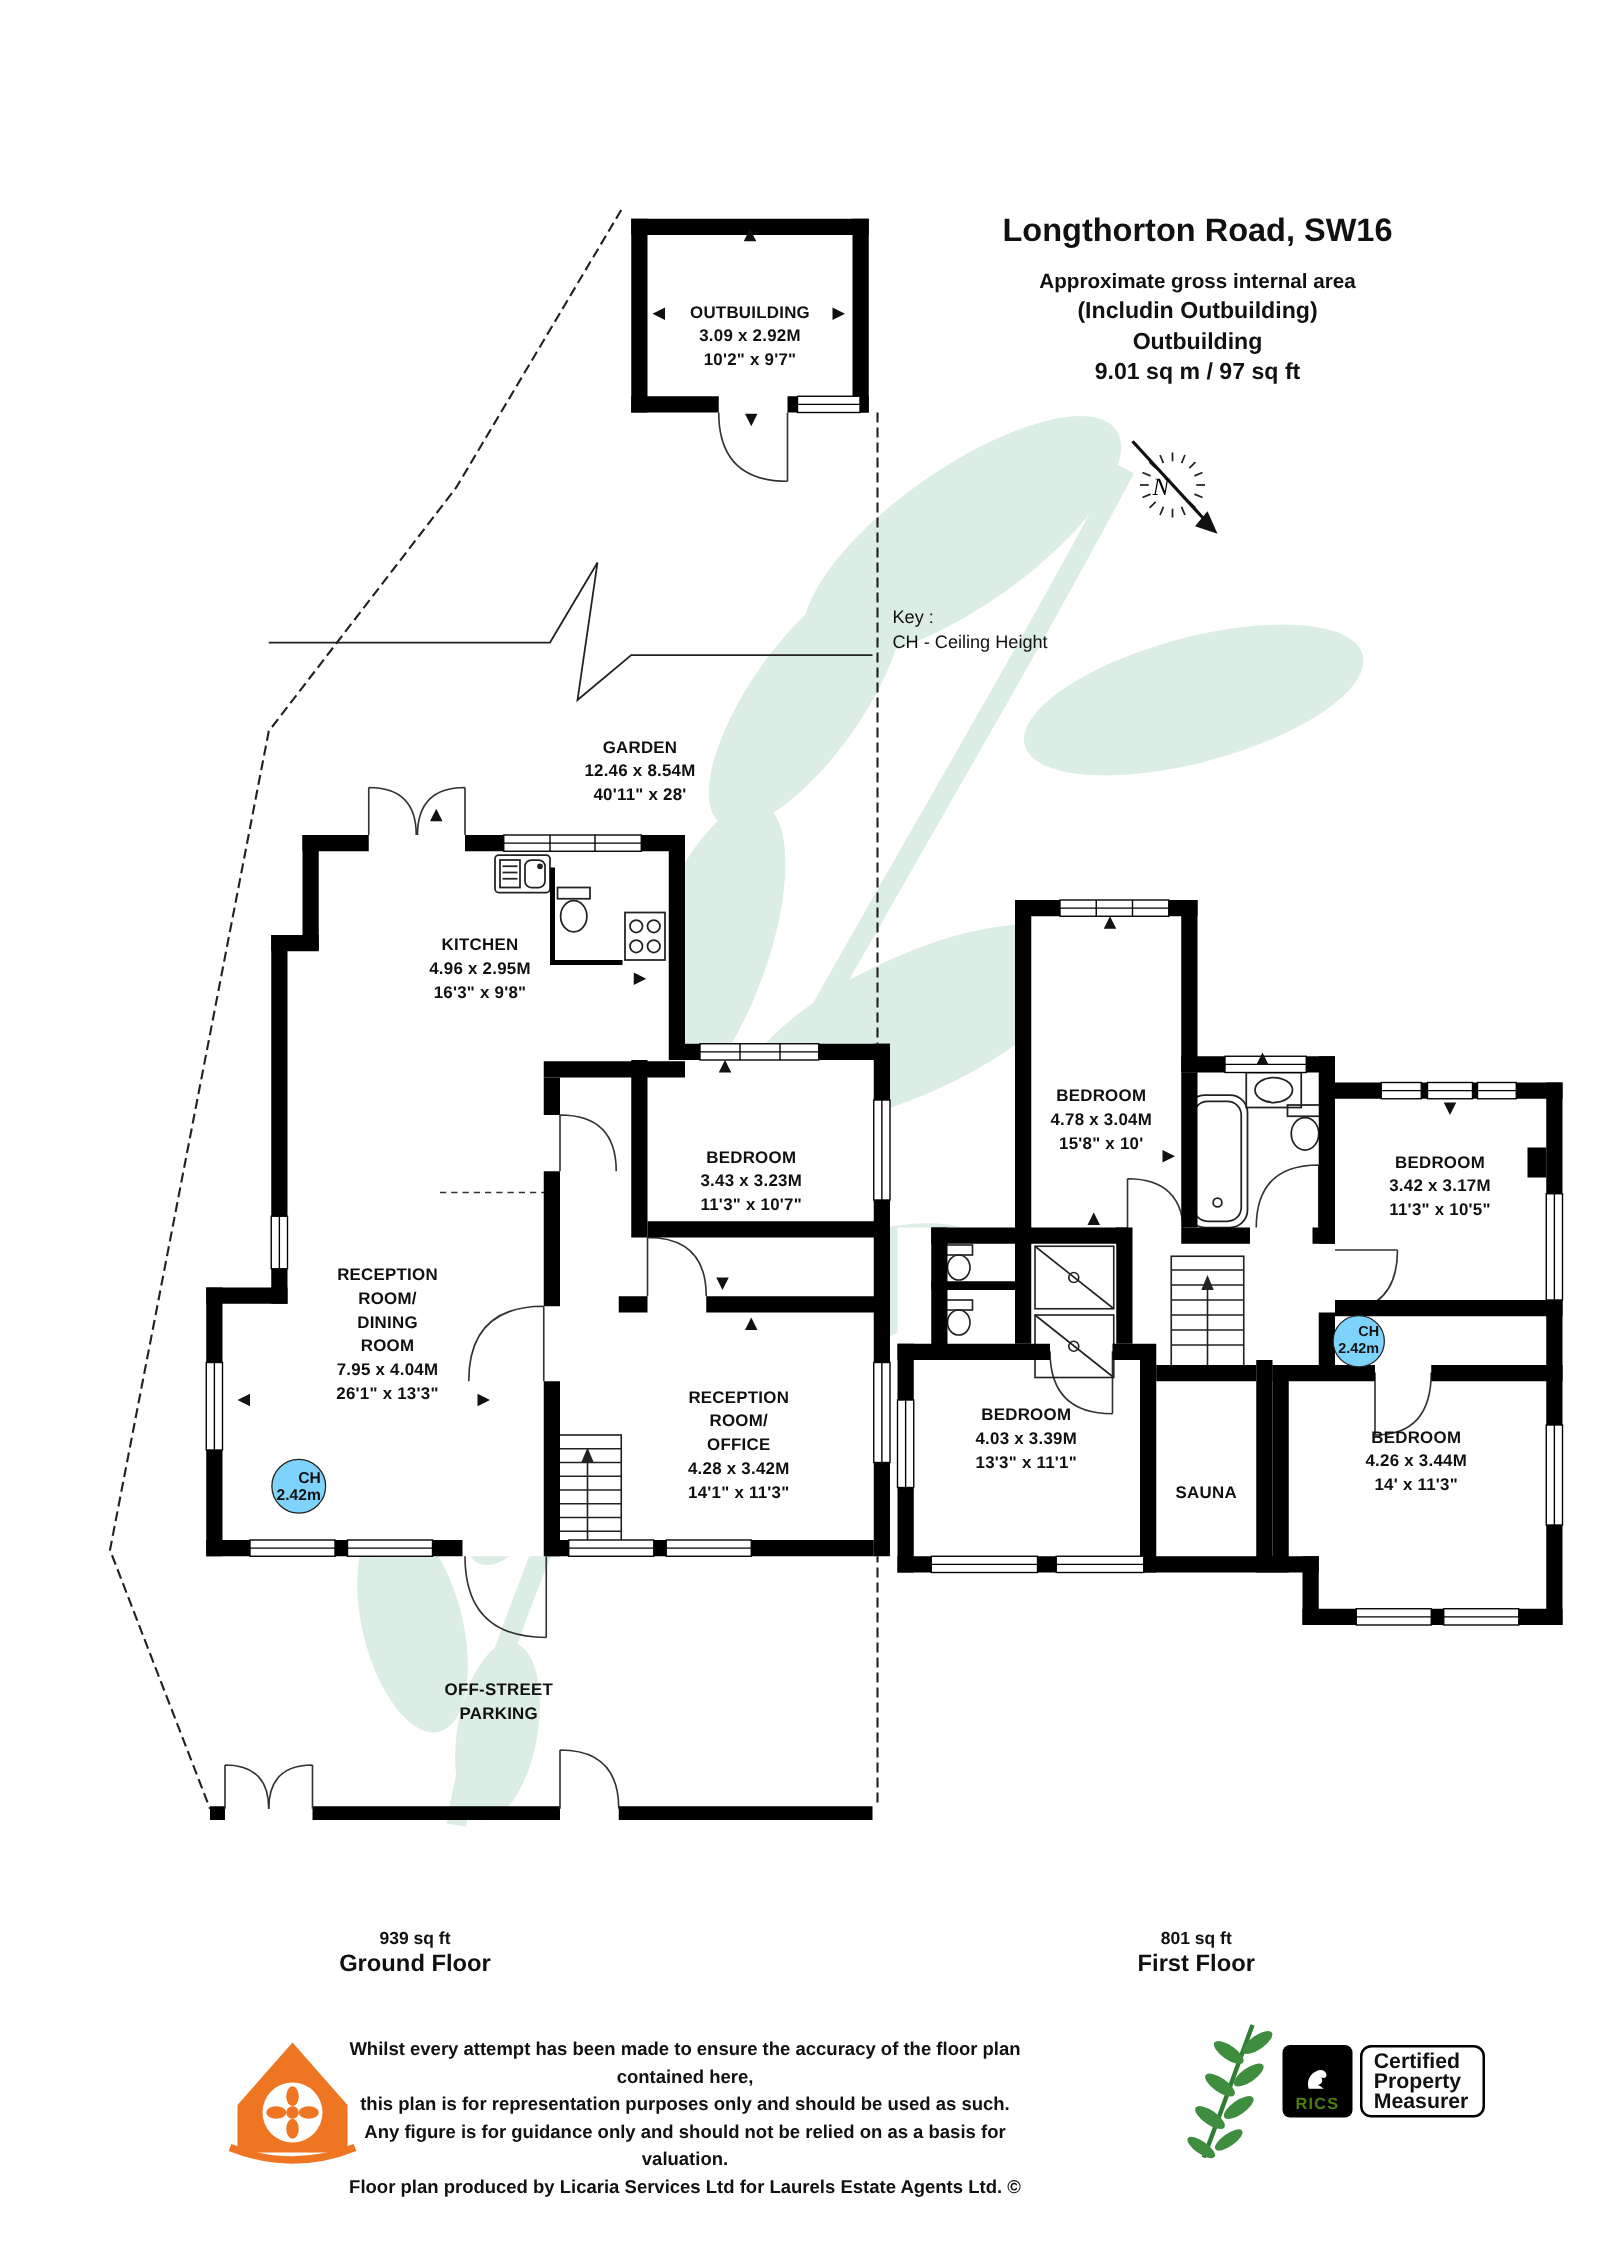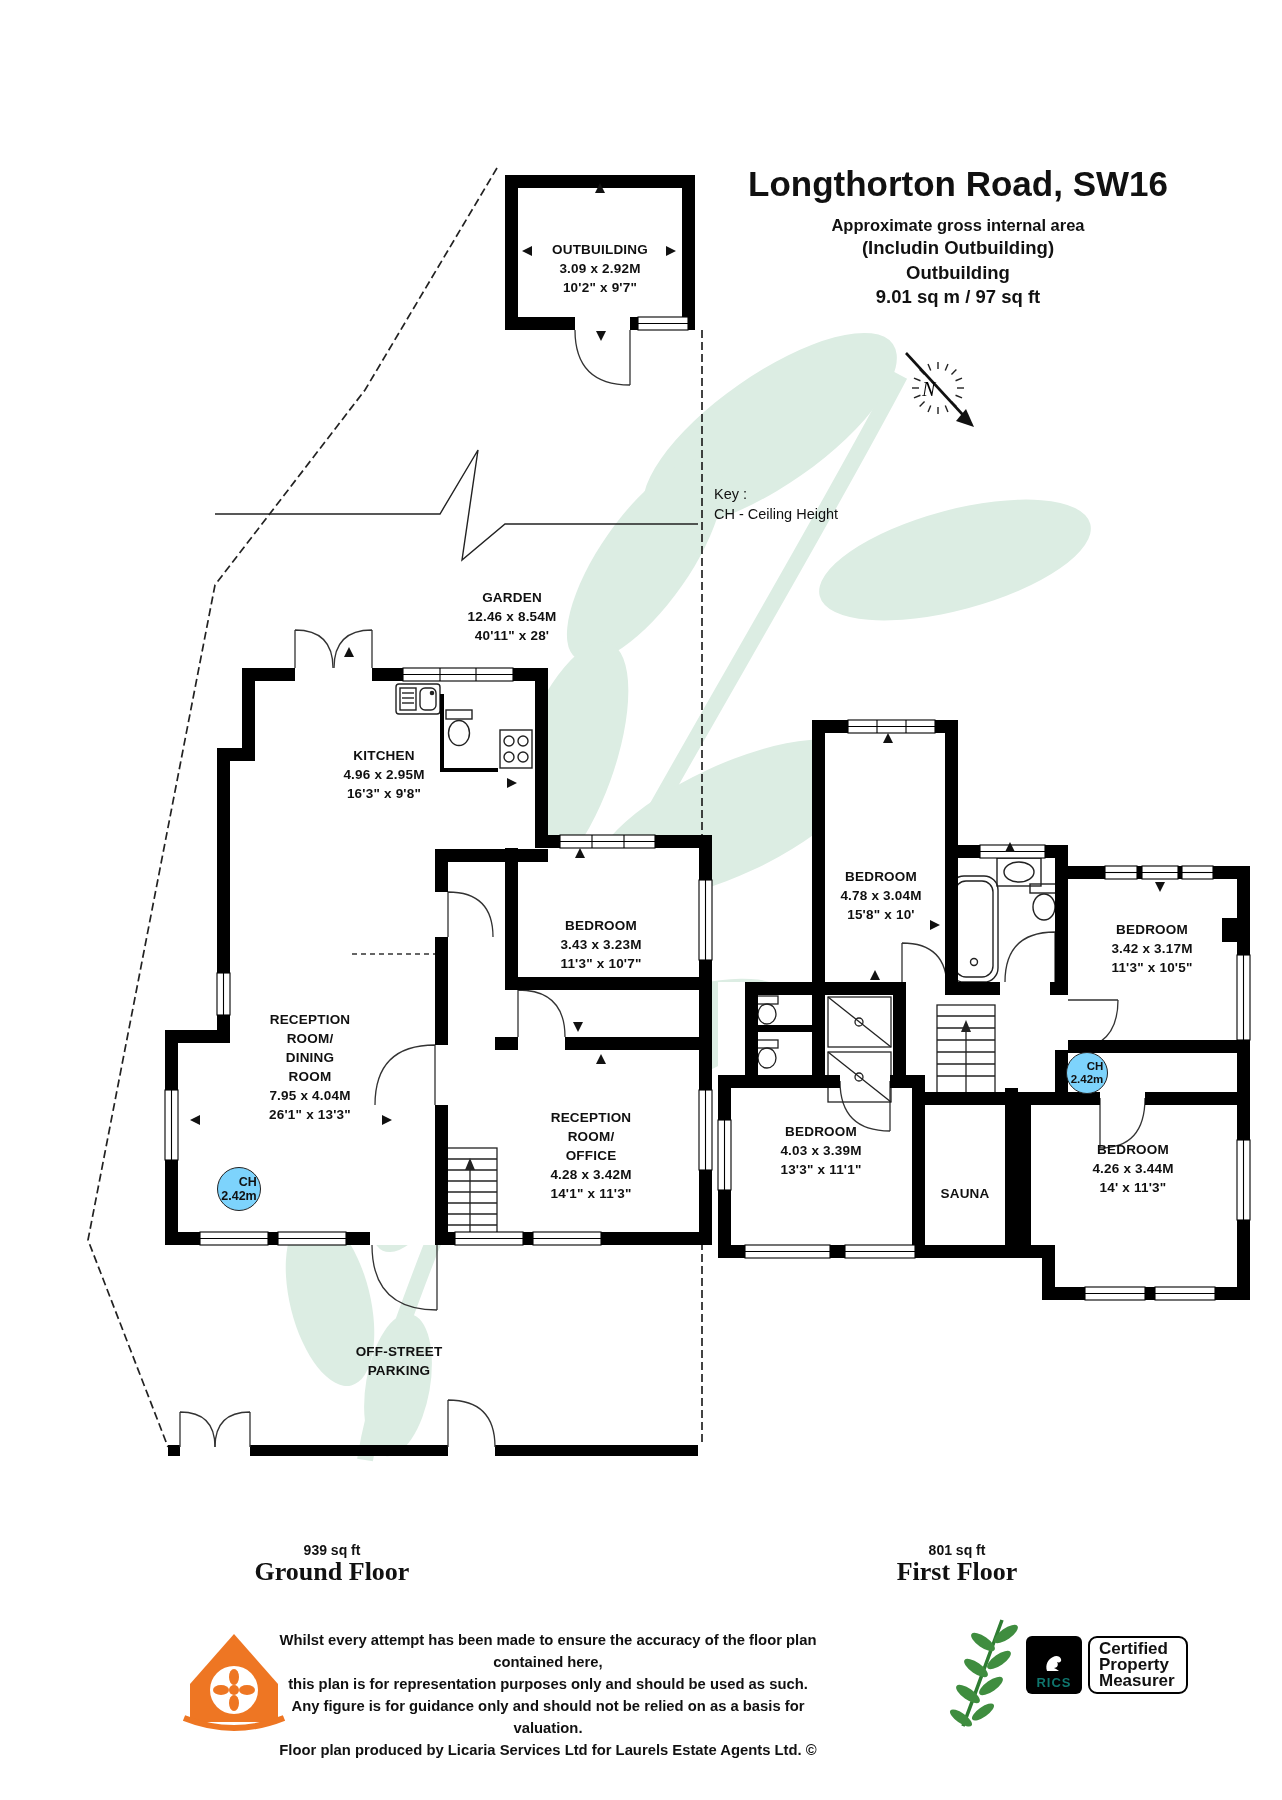--- a/index.html
+++ b/index.html
@@ -5,33 +5,33 @@
   html,body{margin:0;padding:0;background:#fff;}
   .page{position:relative;width:1282px;height:1800px;background:#ffffff;
         font-family:"Liberation Sans",sans-serif;overflow:hidden;color:#111;}
   svg.plan{position:absolute;left:0;top:0;}
   .rl{position:absolute;text-align:center;font-weight:bold;font-size:13.5px;
       line-height:19px;white-space:pre-line;color:#101010;letter-spacing:.2px;}
   .ch{position:absolute;border:1.7px solid #222;border-radius:50%;background:#7dd3fc;
       display:flex;align-items:center;justify-content:center;text-align:right;
       font-size:12.5px;line-height:14px;white-space:pre-line;font-weight:bold;z-index:5;}
   .hdr{position:absolute;left:738px;top:168px;width:440px;text-align:center;font-weight:bold;}
-  .hdr .t{font-size:35px;line-height:32px;}
+  .hdr .t{font-size:26px;line-height:32px;}
   .hdr .s{font-size:16.5px;line-height:22px;margin-top:14px;}
   .hdr .a{font-size:18.5px;line-height:24.5px;}
   .hdr .a1{margin-top:10px;}
   .key{position:absolute;left:714px;top:484px;font-size:14.5px;line-height:20px;font-weight:normal;}
   .floorcap{position:absolute;text-align:center;font-weight:bold;}
   .floorcap .sq{font-size:14px;line-height:18px;}
-  .floorcap .nm{font-size:26px;line-height:26px;font-family:Liberation Serif, serif;}
+  .floorcap .nm{font-size:19px;line-height:26px;}
   .disc{position:absolute;left:256px;top:1629px;width:584px;text-align:center;
         font-weight:bold;font-size:14.8px;line-height:22px;}
   .ricsbox{position:absolute;left:1026px;top:1636px;width:56px;height:58px;background:#000;
            border-radius:6px;display:flex;flex-direction:column;align-items:center;justify-content:flex-end;}
-  .ricsbox .rt{color:#0f766e;font-weight:bold;font-size:13px;line-height:16px;margin-bottom:3px;letter-spacing:1px;}
+  .ricsbox .rt{color:#4d7c0f;font-weight:bold;font-size:13px;line-height:16px;margin-bottom:3px;letter-spacing:1px;}
   .certbox{position:absolute;left:1088px;top:1636px;width:100px;height:58px;border:2.5px solid #000;
            border-radius:9px;display:flex;align-items:center;box-sizing:border-box;}
   .certbox .ct{font-weight:bold;font-size:17px;line-height:16px;padding-left:9px;white-space:pre-line;}
 </style>
 </head>
 <body>
 
 <div class="page">
 
 <svg class="plan" width="1282" height="1800" viewBox="0 0 1282 1800">

